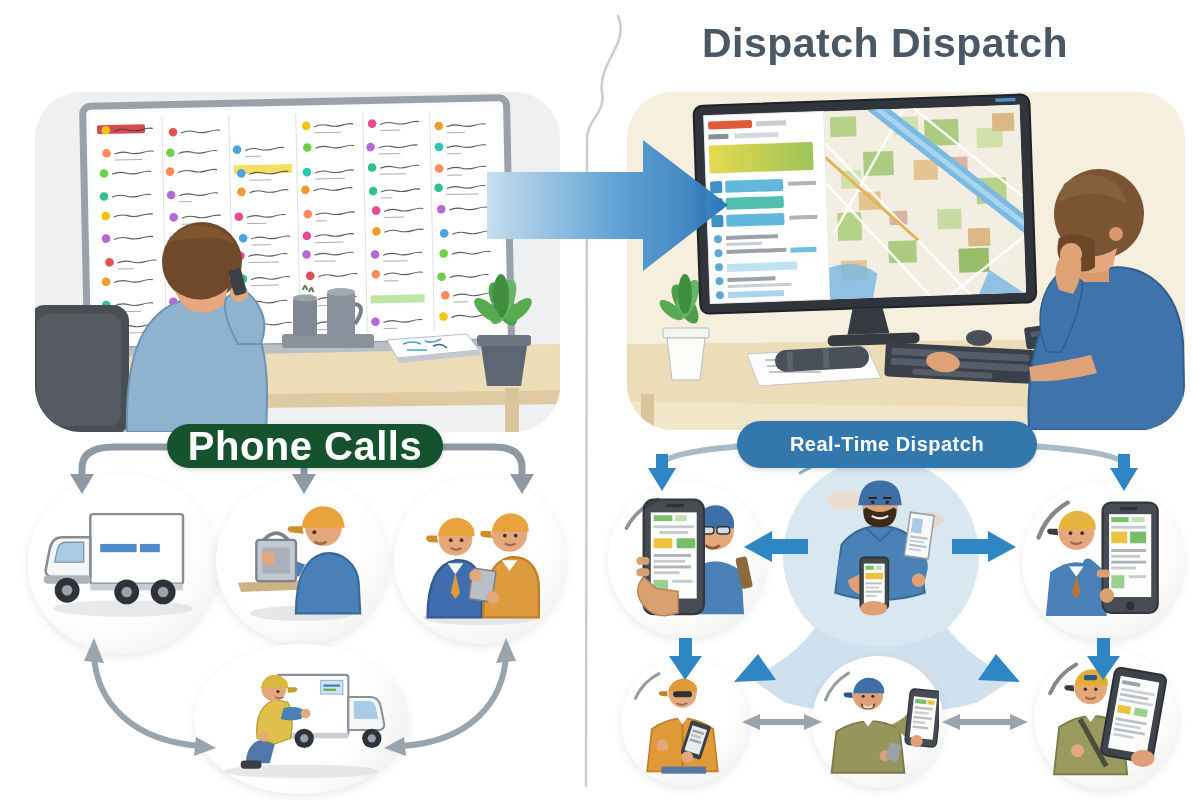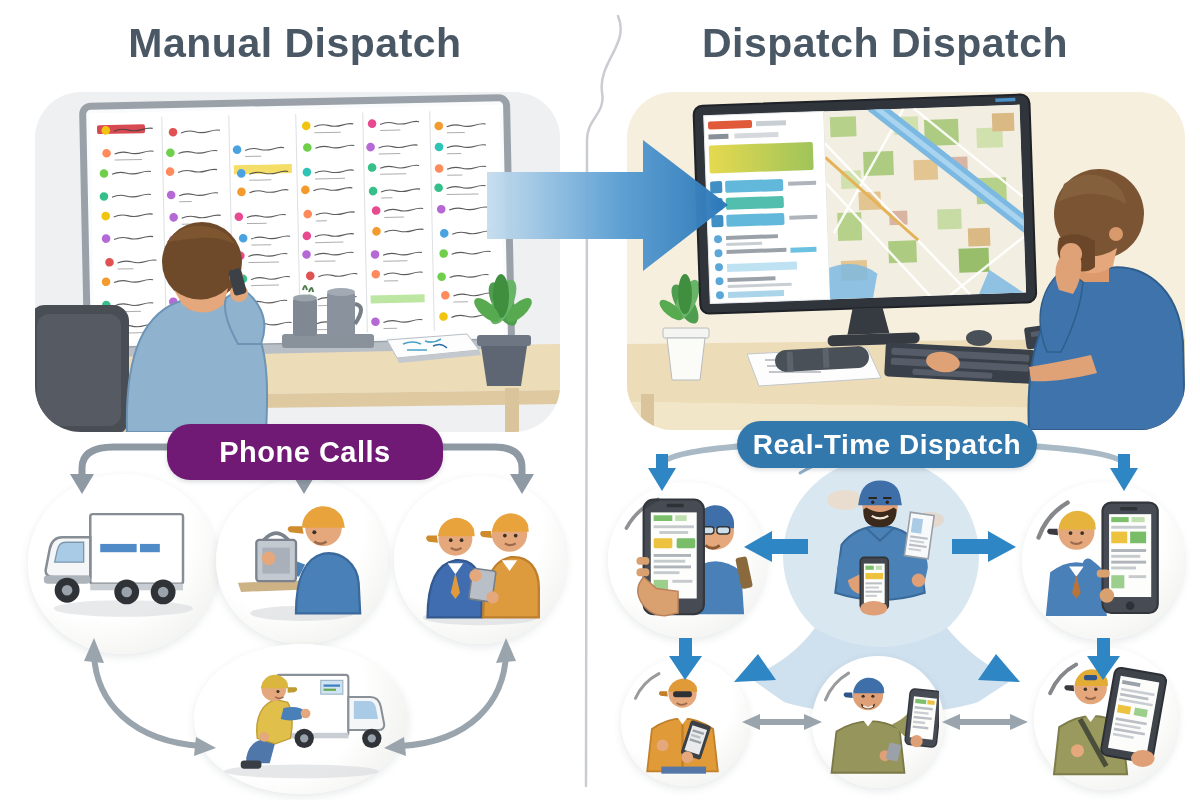--- a/index.html
+++ b/index.html
@@ -22,22 +22,22 @@
   #c-truck2{left:194px;top:644px;width:214px;height:150px;}
   #r-tl{left:608px;top:482px;width:158px;height:156px;}
   #r-tr{left:1022px;top:482px;width:162px;height:158px;}
   #r-bl{left:621px;top:658px;width:128px;height:128px;}
   #r-bc{left:812px;top:656px;width:132px;height:132px;}
   #r-br{left:1034px;top:648px;width:144px;height:142px;}
   #fig-center{position:absolute;left:802px;top:468px;width:156px;height:212px;}
   #fig-center svg{width:100%;height:100%;}
   .pill{position:absolute;display:flex;align-items:center;justify-content:center;
     color:#fff;font-weight:bold;letter-spacing:.5px;box-shadow:0 2px 4px rgba(50,60,70,.18);}
-  .pill-left{left:167px;top:424px;width:276px;height:56px;background:#701a75;border-radius:23px;font-size:29px;}
-  .pill-right{left:737px;top:421px;width:300px;height:47px;background:#3378ad;border-radius:25px;font-size:28px;}
+  .pill-left{left:167px;top:424px;width:276px;height:44px;background:#14532d;border-radius:23px;font-size:40px;}
+  .pill-right{left:737px;top:421px;width:300px;height:47px;background:#3378ad;border-radius:25px;font-size:20px;}
 </style>
 </head>
 <body>
 
 <div id="stage">
 
   <svg class="layer">
     <path d="M618,16 C630,44 598,62 602,92 C606,114 587,118 587,140 L586,786" fill="none" stroke="#c9ccd0" stroke-width="2.5" stroke-linecap="round"></path>
   </svg>
 
@@ -761,16 +761,15 @@
     </g>
   </svg>
 
   <div class="pill pill-left">
     <span>Phone Calls</span>
   </div>
   <div class="pill pill-right">
     <span>Real-Time Dispatch</span>
   </div>
 
-  <h1 class="title t-left">Manual Dispatch</h1>
   <h1 class="title t-right">Dispatch Dispatch</h1>
 
 </div>
 
 </body></html>

